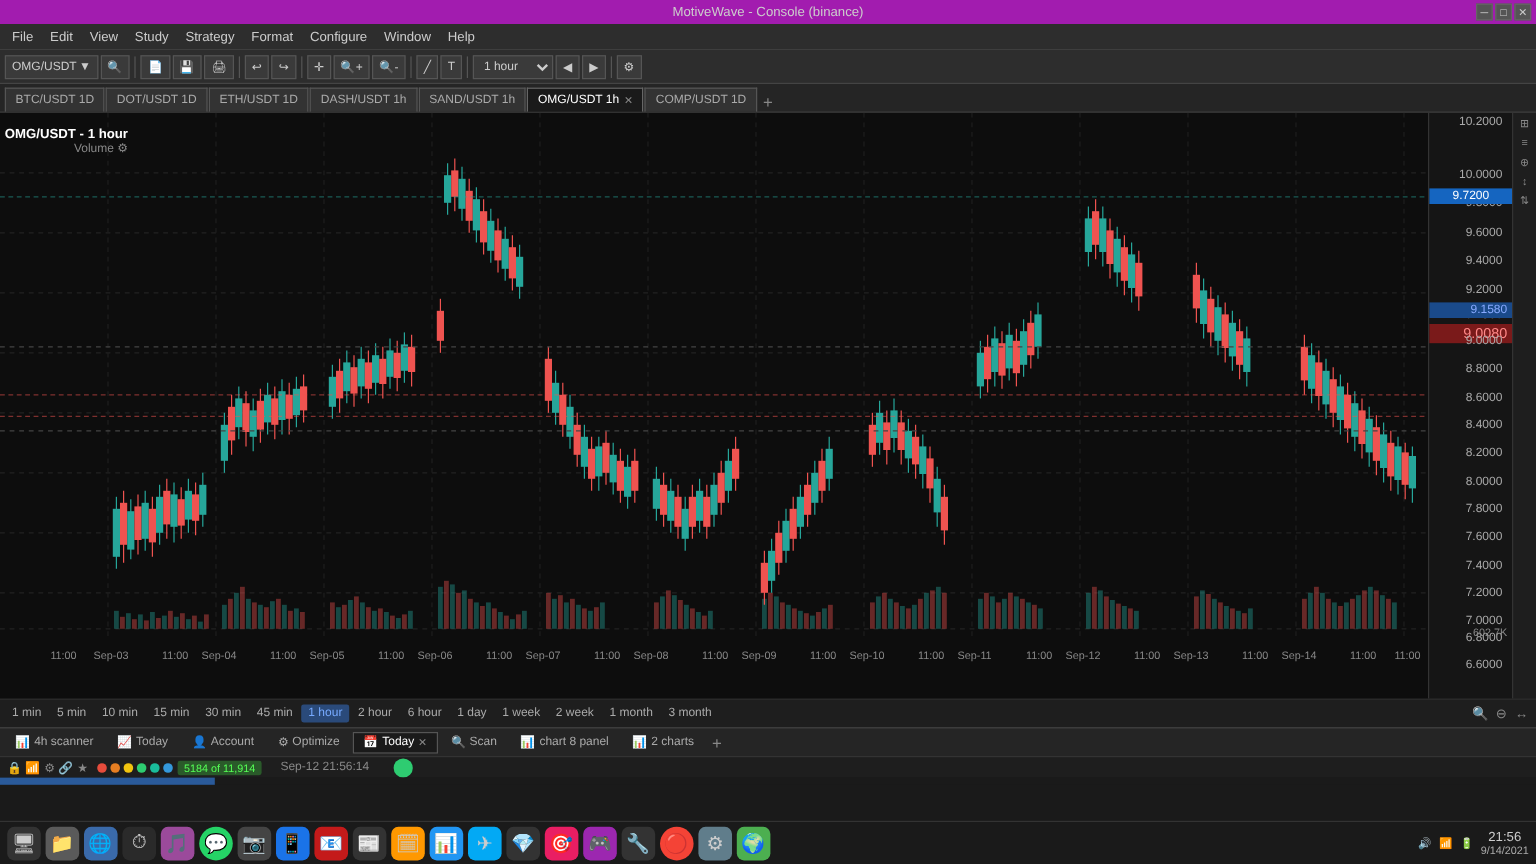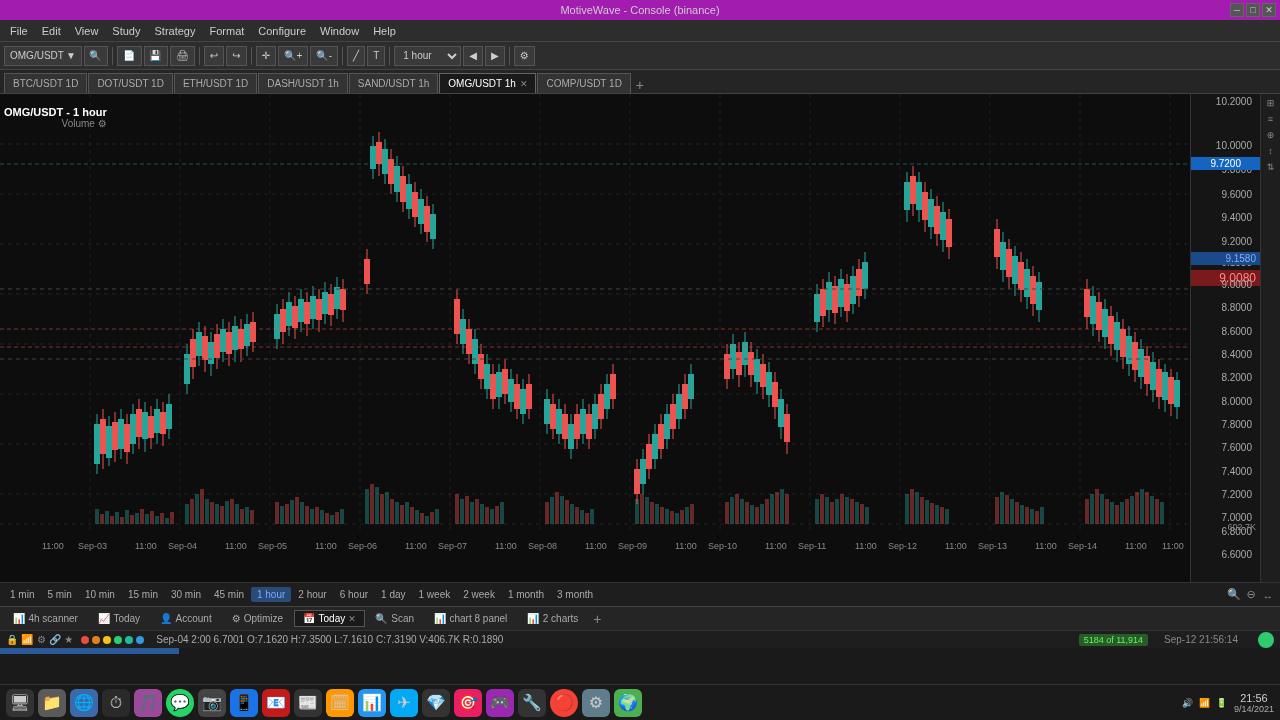--- a/index.html
+++ b/index.html
@@ -1197,21 +1197,20 @@
     <span style="color:#888;font-size:10px;">★</span>
   </div>
   <div style="display:flex;gap:3px;margin-left:4px;">
     <span class="status-dot" style="background:#e74c3c;"></span>
     <span class="status-dot" style="background:#e67e22;"></span>
     <span class="status-dot" style="background:#f1c40f;"></span>
     <span class="status-dot" style="background:#2ecc71;"></span>
     <span class="status-dot" style="background:#1abc9c;"></span>
     <span class="status-dot" style="background:#3498db;"></span>
   </div>
-  <div class="status-info" style="margin-left:8px;">Sep-04 2:00 6.7001 O:7.1620 H:7.3500 L:7.1610 C:7.3190 V:406.7K R:0.1890</div>
   <div class="status-right">
     <div class="status-badge">5184 of 11,914</div>
     <span style="color:#888;">Sep-12 21:56:14</span>
     <div style="width:16px;height:16px;background:#2ecc71;border-radius:50%;display:inline-block;margin-left:4px;"></div>
   </div>
 </div>
 
 <div style="height:6px;background:#1a1a1a;position:relative;">
   <div style="width:14%;height:100%;background:#2a5a9a;"></div>
 </div>

